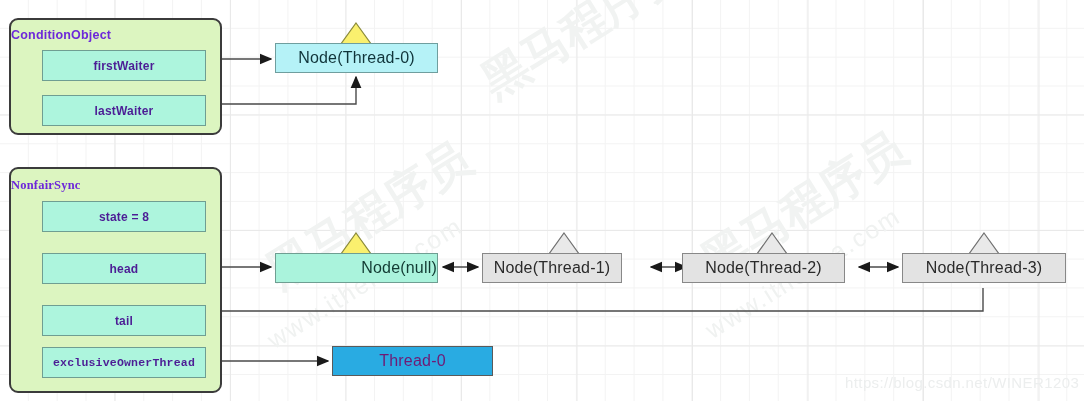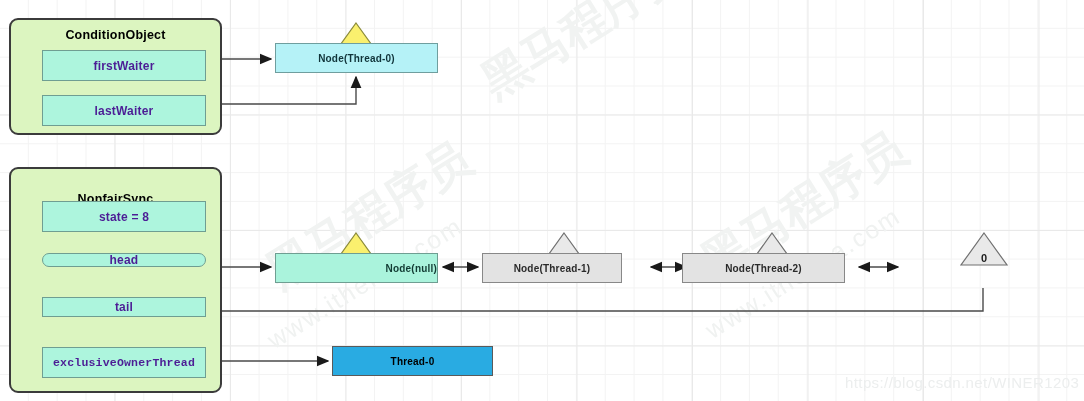--- a/index.html
+++ b/index.html
@@ -59,24 +59,23 @@
     position: absolute;
     background: #dcf5c0;
     border: 2px solid #3b3b3b;
     border-radius: 9px;
     box-sizing: border-box;
   }
   .group-title {
     position: absolute;
     left: 0;
     right: 0;
-    text-align: center;
     font-size: 12.5px;
     font-weight: bold;
-    color: #000000;
+    color: #6d28d9;
     letter-spacing: 0.2px;
   }
   .field-box {
     position: absolute;
     background: #adf5dd;
     border: 1px solid #6f9e92;
     box-sizing: border-box;
     display: flex;
     align-items: center;
     justify-content: center;
@@ -86,30 +85,30 @@
     letter-spacing: 0.2px;
   }
 
   
   .node-box {
     position: absolute;
     box-sizing: border-box;
     display: flex;
     align-items: center;
     justify-content: center;
-    font-size: 10px;
-    font-weight: bold;
+    font-size: 16px;
+    font-weight: normal;
     color: #1d2b2b;
     letter-spacing: 0.2px;
     border: 1px solid #7a7a7a;
   }
   .node-cyan  { background: #b5f2f7; border-color: #6f9e9e; color: #10343a; }
   .node-mint  { background: #aaf3dc; border-color: #6f9e92; color: #123b33; }
   .node-gray  { background: #e3e3e3; border-color: #888888; color: #2a2a2a; }
-  .node-blue  { background: #29abe2; border-color: #5a5a5a; color: #000000; }
+  .node-blue  { background: #29abe2; border-color: #5a5a5a; color: #701a75; }
 
   
   .badge {
     position: absolute;
     width: 48px;
     height: 34px;
   }
   .badge svg { display: block; }
   .badge-text {
     position: absolute;
@@ -215,28 +214,28 @@
     <div class="group-title" style="top:8px;">ConditionObject</div>
     <div class="field-box" style="left:31px; top:30px; width:164px; height:31px;">
       <span>firstWaiter</span>
     </div>
     <div class="field-box" style="left:31px; top:75px; width:164px; height:31px;text-align:center;">
       <span>lastWaiter</span>
     </div>
   </div>
 
   <div class="group-panel" style="left:9px; top:167px; width:213px; height:226px;">
-    <div class="group-title" style="top:23px;">NonfairSync</div>
+    <div class="group-title" style="top:9px;font-family:Liberation Serif, serif;">NonfairSync</div>
     <div class="field-box" style="left:31px; top:32px; width:164px; height:31px;">
       <span>state = 8</span>
     </div>
-    <div class="field-box" style="left:31px; top:84px; width:164px; height:14px;border-radius:13px;">
+    <div class="field-box" style="left:31px; top:84px; width:164px; height:31px;">
       <span>head</span>
     </div>
-    <div class="field-box" style="left:31px; top:128px; width:164px; height:20px;">
+    <div class="field-box" style="left:31px; top:136px; width:164px; height:31px;">
       <span>tail</span>
     </div>
     <div class="field-box" style="left:31px; top:178px; width:164px; height:31px; font-size:11.5px;font-family:Liberation Mono, monospace;">
       <span>exclusiveOwnerThread</span>
     </div>
   </div>
 
   <div class="node-box node-cyan" style="left:275px; top:43px; width:163px; height:30px;">
     <span>Node(Thread-0)</span>
   </div>
@@ -246,18 +245,21 @@
   </div>
 
   <div class="node-box node-gray" style="left:482px; top:253px; width:140px; height:30px;">
     <span>Node(Thread-1)</span>
   </div>
 
   <div class="node-box node-gray" style="left:682px; top:253px; width:163px; height:30px;">
     <span>Node(Thread-2)</span>
   </div>
 
+  <div class="node-box node-gray" style="left:902px; top:253px; width:164px; height:30px;">
+    <span>Node(Thread-3)</span>
+  </div>
 
   <div class="node-box node-blue" style="left:332px; top:346px; width:161px; height:30px;">
     <span>Thread-0</span>
   </div>
 
 </div>
 
 </body></html>

